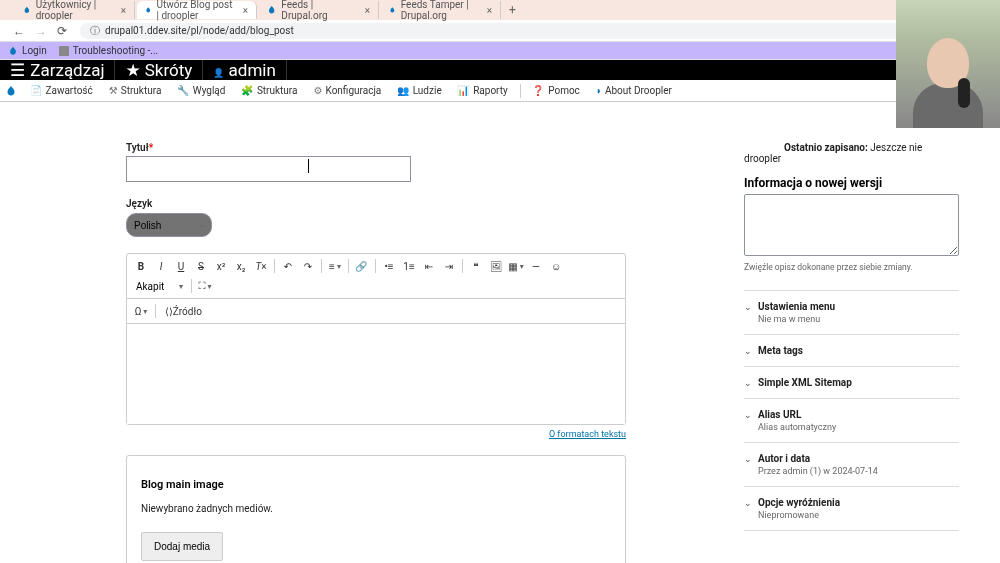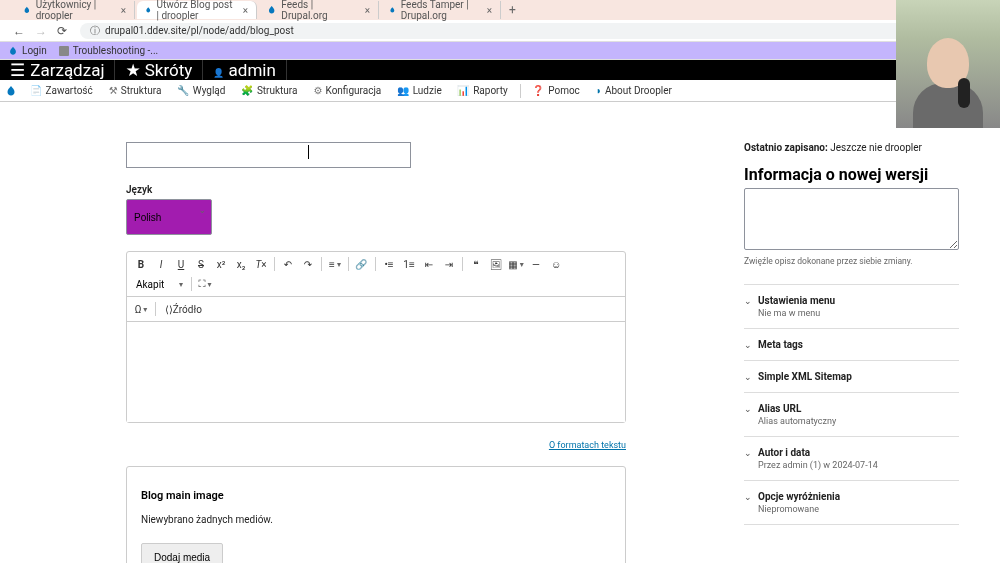--- a/index.html
+++ b/index.html
@@ -45,51 +45,51 @@
   .main-col { margin-left: 126px; width: 500px; }
   .side-col { margin-left: 118px; width: 215px; }
   
   
   .field-label { font-size: 10px; font-weight: 600; color: #222; margin-bottom: 3px; }
   .required { color: #e00; }
   .text-input { width: 285px; height: 26px; border: 1.5px solid #8e929c; padding: 2px 6px; font-size: 11px; }
   .cursor { display:inline-block; width:1px; height:14px; background:#000; vertical-align:middle; margin-left:175px;}
   
   .select-wrap { position: relative; width: 86px; margin-top: 4px; }
-  .select-el { width: 100%; height: 36px; border: 1px solid #8e929c; border-radius: 2px; padding: 2px 20px 2px 7px; font-size: 10px; appearance: none; background: #a21caf; }
+  .select-el { width: 100%; height: 24px; border: 1px solid #8e929c; border-radius: 10px; padding: 2px 20px 2px 7px; font-size: 10px; appearance: none; background: #737373; }
   .select-chev { position: absolute; right: 6px; top: 6px; pointer-events: none; color: #666; font-size: 9px; }
   
   .field-group { margin-bottom: 16px; }
   
   
   .editor-wrap { border: 1px solid #ccc; border-radius: 3px; }
   .ck-toolbar { display: flex; flex-wrap: wrap; align-items: center; padding: 3px 5px; border-bottom: 1px solid #ccc; gap: 2px; }
   .ck-btn { width: 18px; height: 18px; display: flex; align-items: center; justify-content: center; font-size: 10px; color: #333; border-radius: 2px; cursor: pointer; }
   .ck-btn.strike { text-decoration: line-through; }
   .ck-btn.underline { text-decoration: underline; }
   .ck-btn.italic { font-style: italic; }
   .ck-btn.bold { font-weight: 700; }
   .ck-sep { width: 1px; height: 14px; background: #ccc; margin: 0 2px; }
   .ck-dropdown { display: flex; align-items: center; font-size: 10px; padding: 2px 4px; }
   .ck-chev { font-size: 8px; margin-left: 2px; color: #666; }
   .ck-toolbar-2 { display: flex; align-items: center; padding: 3px 5px; border-bottom: 1px solid #ccc; gap: 3px; }
   .ck-content { height: 100px; background: #fff; }
-  .format-link { text-align: right; font-size: 9px; margin-top: 17px; }
+  .format-link { text-align: right; font-size: 9px; margin-top: 4px; }
   .format-link a { color: #0073aa; text-decoration: underline; }
   
   
   .media-box { border: 1px solid #ccc; border-radius: 3px; padding: 14px; margin-top: 14px; }
   .media-title { font-size: 11px; font-weight: 600; margin-bottom: 12px; margin-top: 8px; }
   .media-msg { font-size: 10px; color: #222; margin-bottom: 18px; }
   .media-btn { background: #eee; border: 1px solid #ccc; border-radius: 2px; padding: 8px 12px; font-size: 10px; cursor: pointer; }
   
   
   .side-meta { font-size: 10px; color: #222; margin-bottom: 4px; }
-  .side-meta b { font-weight: 700; }
-  .revision-label { font-size: 16px; font-weight: 700; margin-top: 12px; margin-bottom: 4px; }
+  .side-meta b { font-weight: 700; margin-left: 40px; }
+  .revision-label { font-size: 12px; font-weight: 700; margin-top: 12px; margin-bottom: 4px; }
   .revision-box { width: 100%; height: 62px; border: 1px solid #8e929c; border-radius: 2px; }
   .revision-hint { font-size: 8.5px; color: #666; margin-top: 3px; }
   
   .accordion { border-top: 1px solid #ddd; margin-top: 18px; }
   .acc-item { border-bottom: 1px solid #ddd; padding: 10px 2px 10px 14px; position: relative; cursor: pointer; }
   .acc-chev { position: absolute; left: 0; top: 11px; font-size: 9px; color: #555; }
   .acc-title { font-size: 10px; font-weight: 700; color: #222; }
   .acc-sub { font-size: 9px; color: #666; margin-top: 2px; }
   
   
@@ -214,20 +214,21 @@
   <div class="admin2-item">
       <span class="mini-icon" style="color:#0073aa">◗</span>
       <span>About Droopler</span>
     </div>
 </div>
 
 <div class="content-area">
   <div class="main-col">
 
     <div class="field-group">
+      <div class="field-label"><span>Tytuł</span><span class="required">*</span></div>
       <div class="text-input"><span class="cursor"></span></div>
     </div>
 
     <div class="field-group">
       <div class="field-label">Język</div>
       <div class="select-wrap">
         <select class="select-el">
           <option>Polish</option>
         </select>
         <span class="select-chev">⌄</span>

